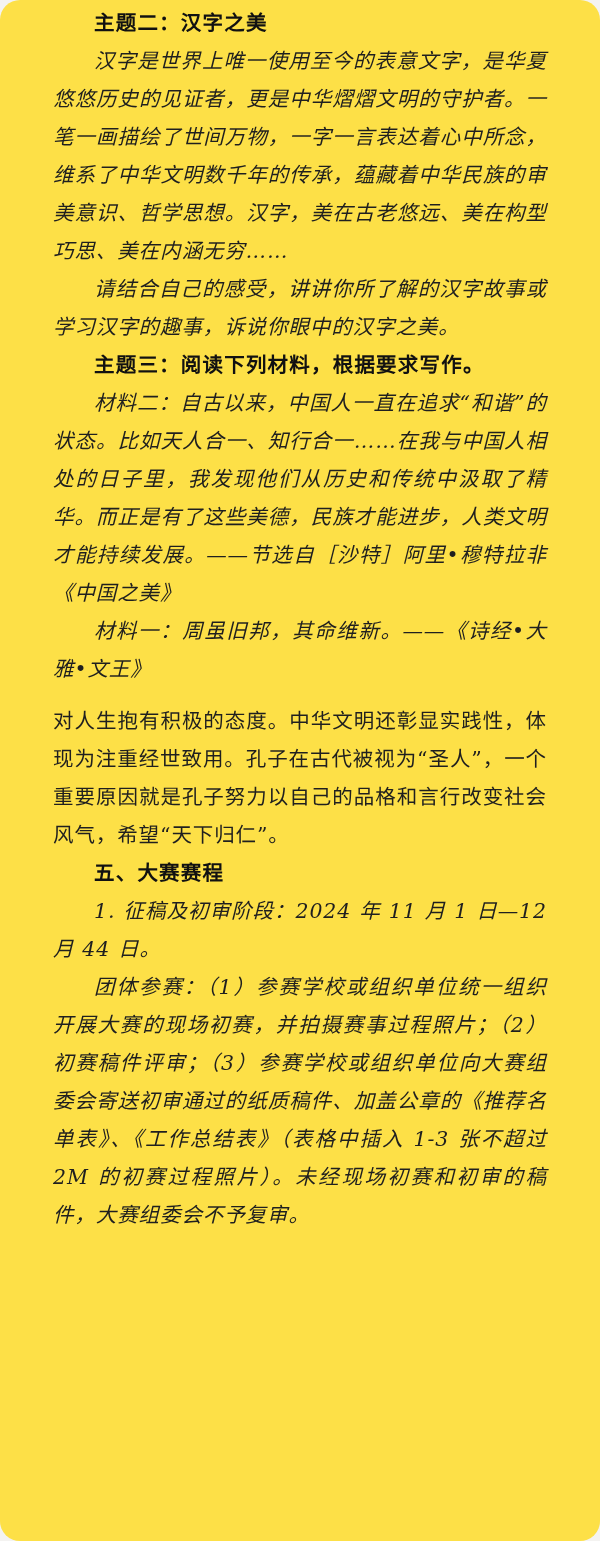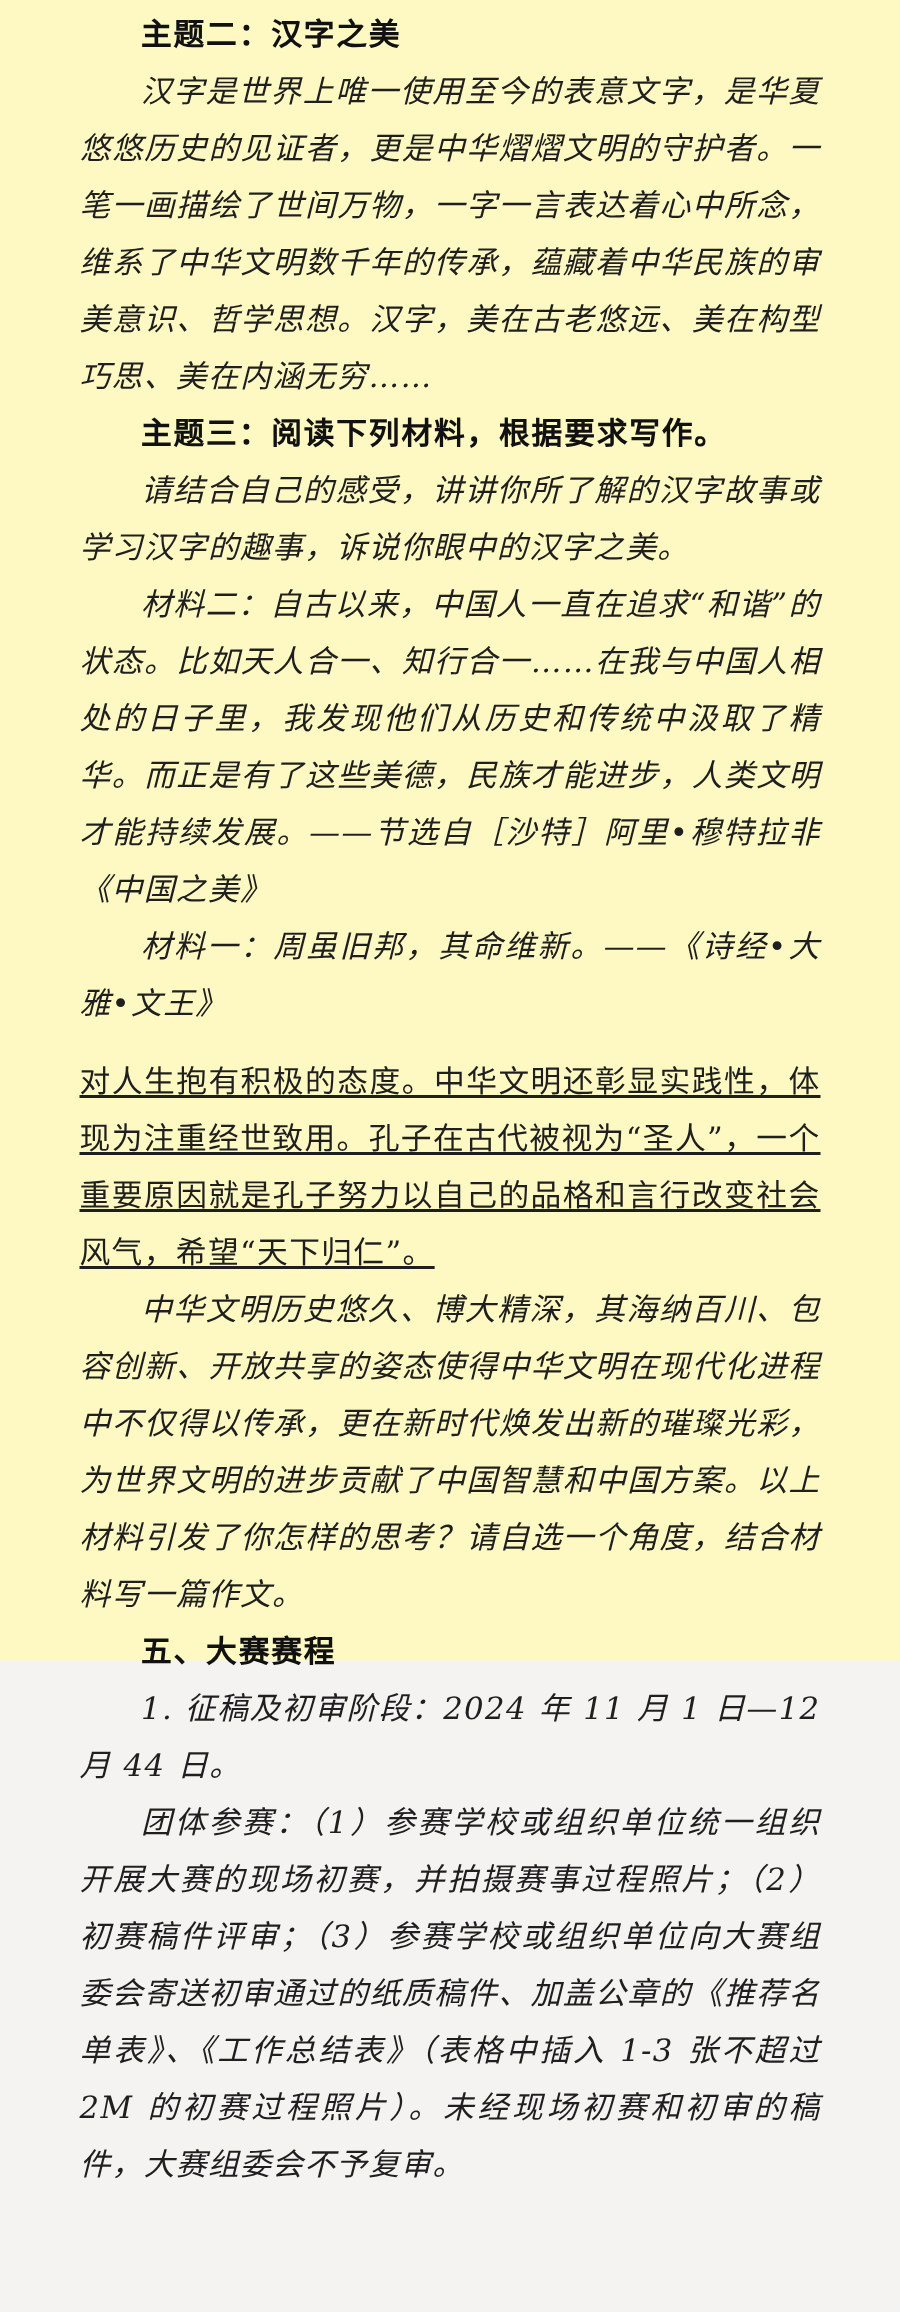--- a/index.html
+++ b/index.html
@@ -12,24 +12,25 @@
     height: 1541px;
     background: #f4f3f1;
     font-family: "DejaVu Serif", "Liberation Serif", serif;
     color: #1a1a1a;
     overflow: hidden;
   }
 
   .page {
     position: relative;
     width: 600px;
-    height: 1107px;
-    background: #fef9c3;
+    height: 1541px;
+    background: #fde047;
     box-sizing: border-box;
     padding: 4px 53px 0 53px;
+    border-radius: 20px;
   }
 
   
   .line-block {
     font-size: 20.5px;
     line-height: 38px;
     text-align: justify;
     text-justify: inter-ideograph;
     letter-spacing: 0.9px;
     word-spacing: 0.5px;
@@ -37,21 +38,20 @@
     color: #1f1f1f;
   }
 
   .para {
     text-indent: 2em;
     font-style: italic;
   }
 
   .para-noindent {
     text-indent: 0;
-    text-decoration: underline;
   }
 
   .heading {
     font-weight: bold;
     text-indent: 2em;
     letter-spacing: 1.2px;
     color: #111;
   }
 
   
@@ -67,35 +67,34 @@
 </style>
 </head>
 <body>
 
 <div class="page">
 
   <p class="line-block heading">主题二：汉字之美</p>
 
   <p class="line-block para">汉字是世界上唯一使用至今的表意文字，是华夏悠悠历史的见证者，更是中华熠熠文明的守护者。一笔一画描绘了世间万物，一字一言表达着心中所念，维系了中华文明数千年的传承，蕴藏着中华民族的审美意识、哲学思想。汉字，美在古老悠远、美在构型巧思、美在内涵无穷……</p>
 
+  <p class="line-block para">请结合自己的感受，讲讲你所了解的汉字故事或学习汉字的趣事，诉说你眼中的汉字之美。</p>
+
   <p class="line-block heading">主题三：阅读下列材料，根据要求写作。</p>
-
-  <p class="line-block para">请结合自己的感受，讲讲你所了解的汉字故事或学习汉字的趣事，诉说你眼中的汉字之美。</p>
 
   <p class="line-block para">材料二：自古以来，中国人一直在追求“和谐”的状态。比如天人合一、知行合一……在我与中国人相处的日子里，我发现他们从历史和传统中汲取了精华。而正是有了这些美德，民族才能进步，人类文明才能持续发展。——节选自［沙特］阿里•穆特拉非《中国之美》</p>
 
   <p class="line-block para">材料一：周虽旧邦，其命维新。——《诗经•大雅•文王》</p>
 
 
   <div class="seam"></div>
 
   <p class="line-block para-noindent">对人生抱有积极的态度。中华文明还彰显实践性，体现为注重经世致用。孔子在古代被视为“圣人”，一个重要原因就是孔子努力以自己的品格和言行改变社会风气，希望“天下归仁”。</p>
 
 
-  <p class="line-block para">中华文明历史悠久、博大精深，其海纳百川、包容创新、开放共享的姿态使得中华文明在现代化进程中不仅得以传承，更在新时代焕发出新的璀璨光彩，为世界文明的进步贡献了中国智慧和中国方案。以上材料引发了你怎样的思考？请自选一个角度，结合材料写一篇作文。</p>
 
   <p class="line-block heading">五、大赛赛程</p>
 
 
   <p class="line-block para">1. 征稿及初审阶段：2024 年 11 月 1 日—12 月 44 日。</p>
 
   <p class="line-block para">团体参赛：（1）参赛学校或组织单位统一组织开展大赛的现场初赛，并拍摄赛事过程照片；（2）初赛稿件评审；（3）参赛学校或组织单位向大赛组委会寄送初审通过的纸质稿件、加盖公章的《推荐名单表》、《工作总结表》（表格中插入 1-3 张不超过 2M 的初赛过程照片）。未经现场初赛和初审的稿件，大赛组委会不予复审。</p>
 
 </div>
 

